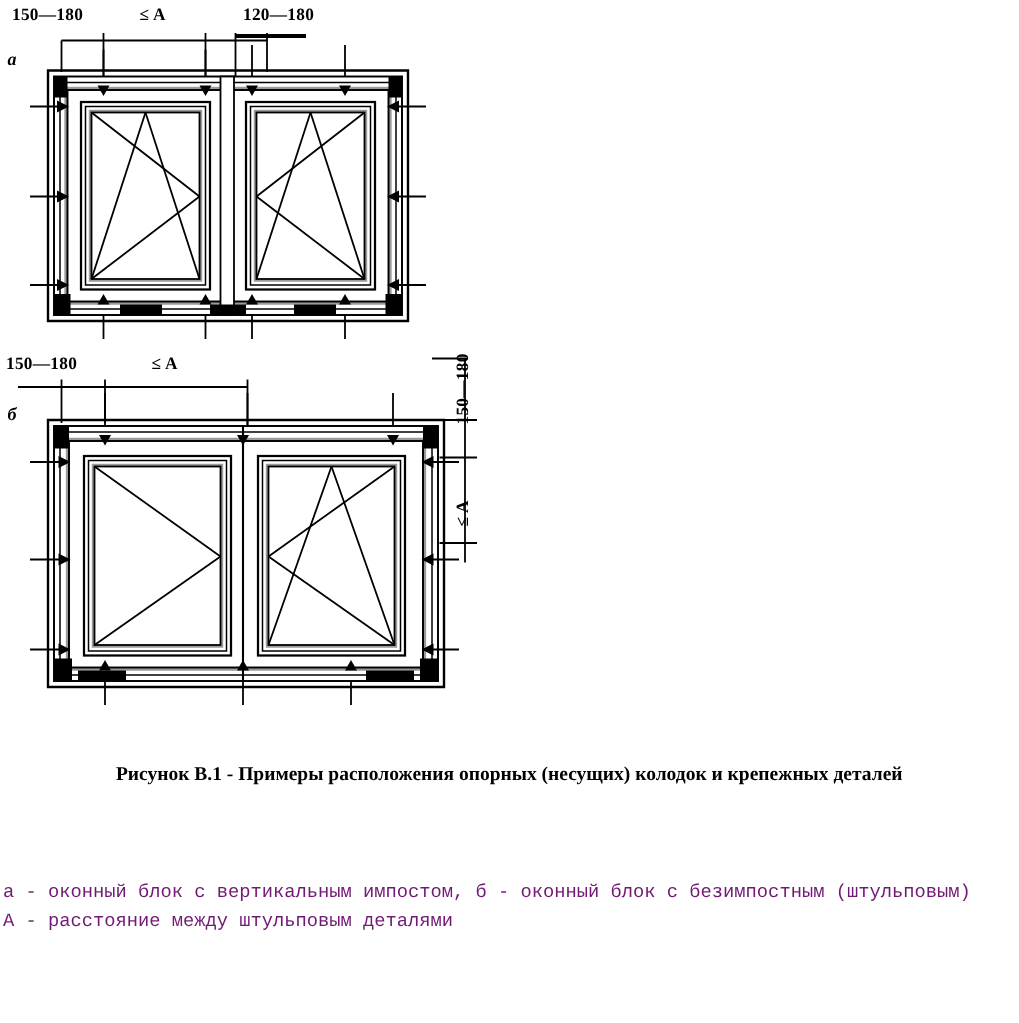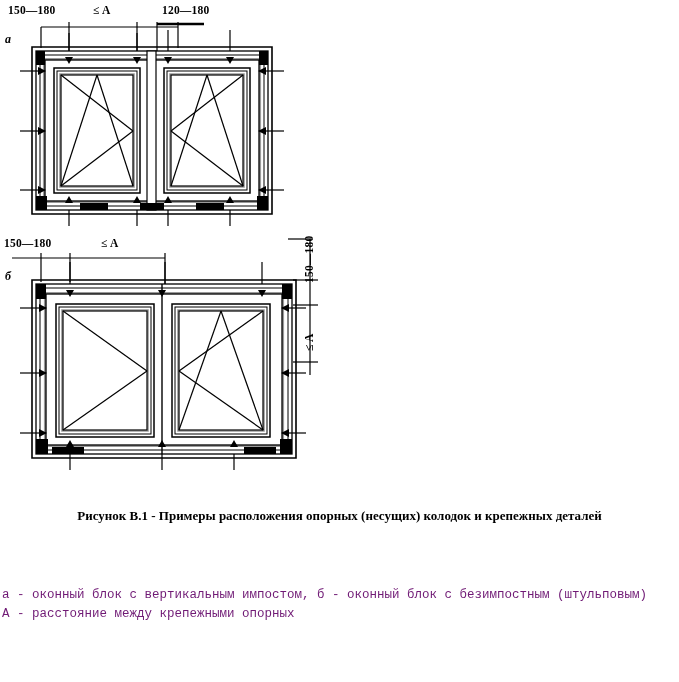--- a/index.html
+++ b/index.html
@@ -307,16 +307,16 @@
   <div class="dim-label" style="left:4px;top:237px;">150—180</div>
   <div class="dim-label" style="left:101px;top:237px;">≤ A</div>
 
   <div class="dim-label vert" style="left:303px;top:283px;">150—180</div>
   <div class="dim-label vert" style="left:303px;top:351px;">≤ A</div>
 
   <div class="caption">Рисунок В.1 - Примеры расположения опорных (несущих) колодок и крепежных деталей</div>
 
   <div class="legend">
     <div>а - оконный блок с вертикальным импостом, б - оконный блок с безимпостным (штульповым)</div>
-    <div>А - расстояние между крепежными опорных</div>
+    <div>А - расстояние между штульповым деталями</div>
   </div>
 
 </div>
 
 </body></html>

